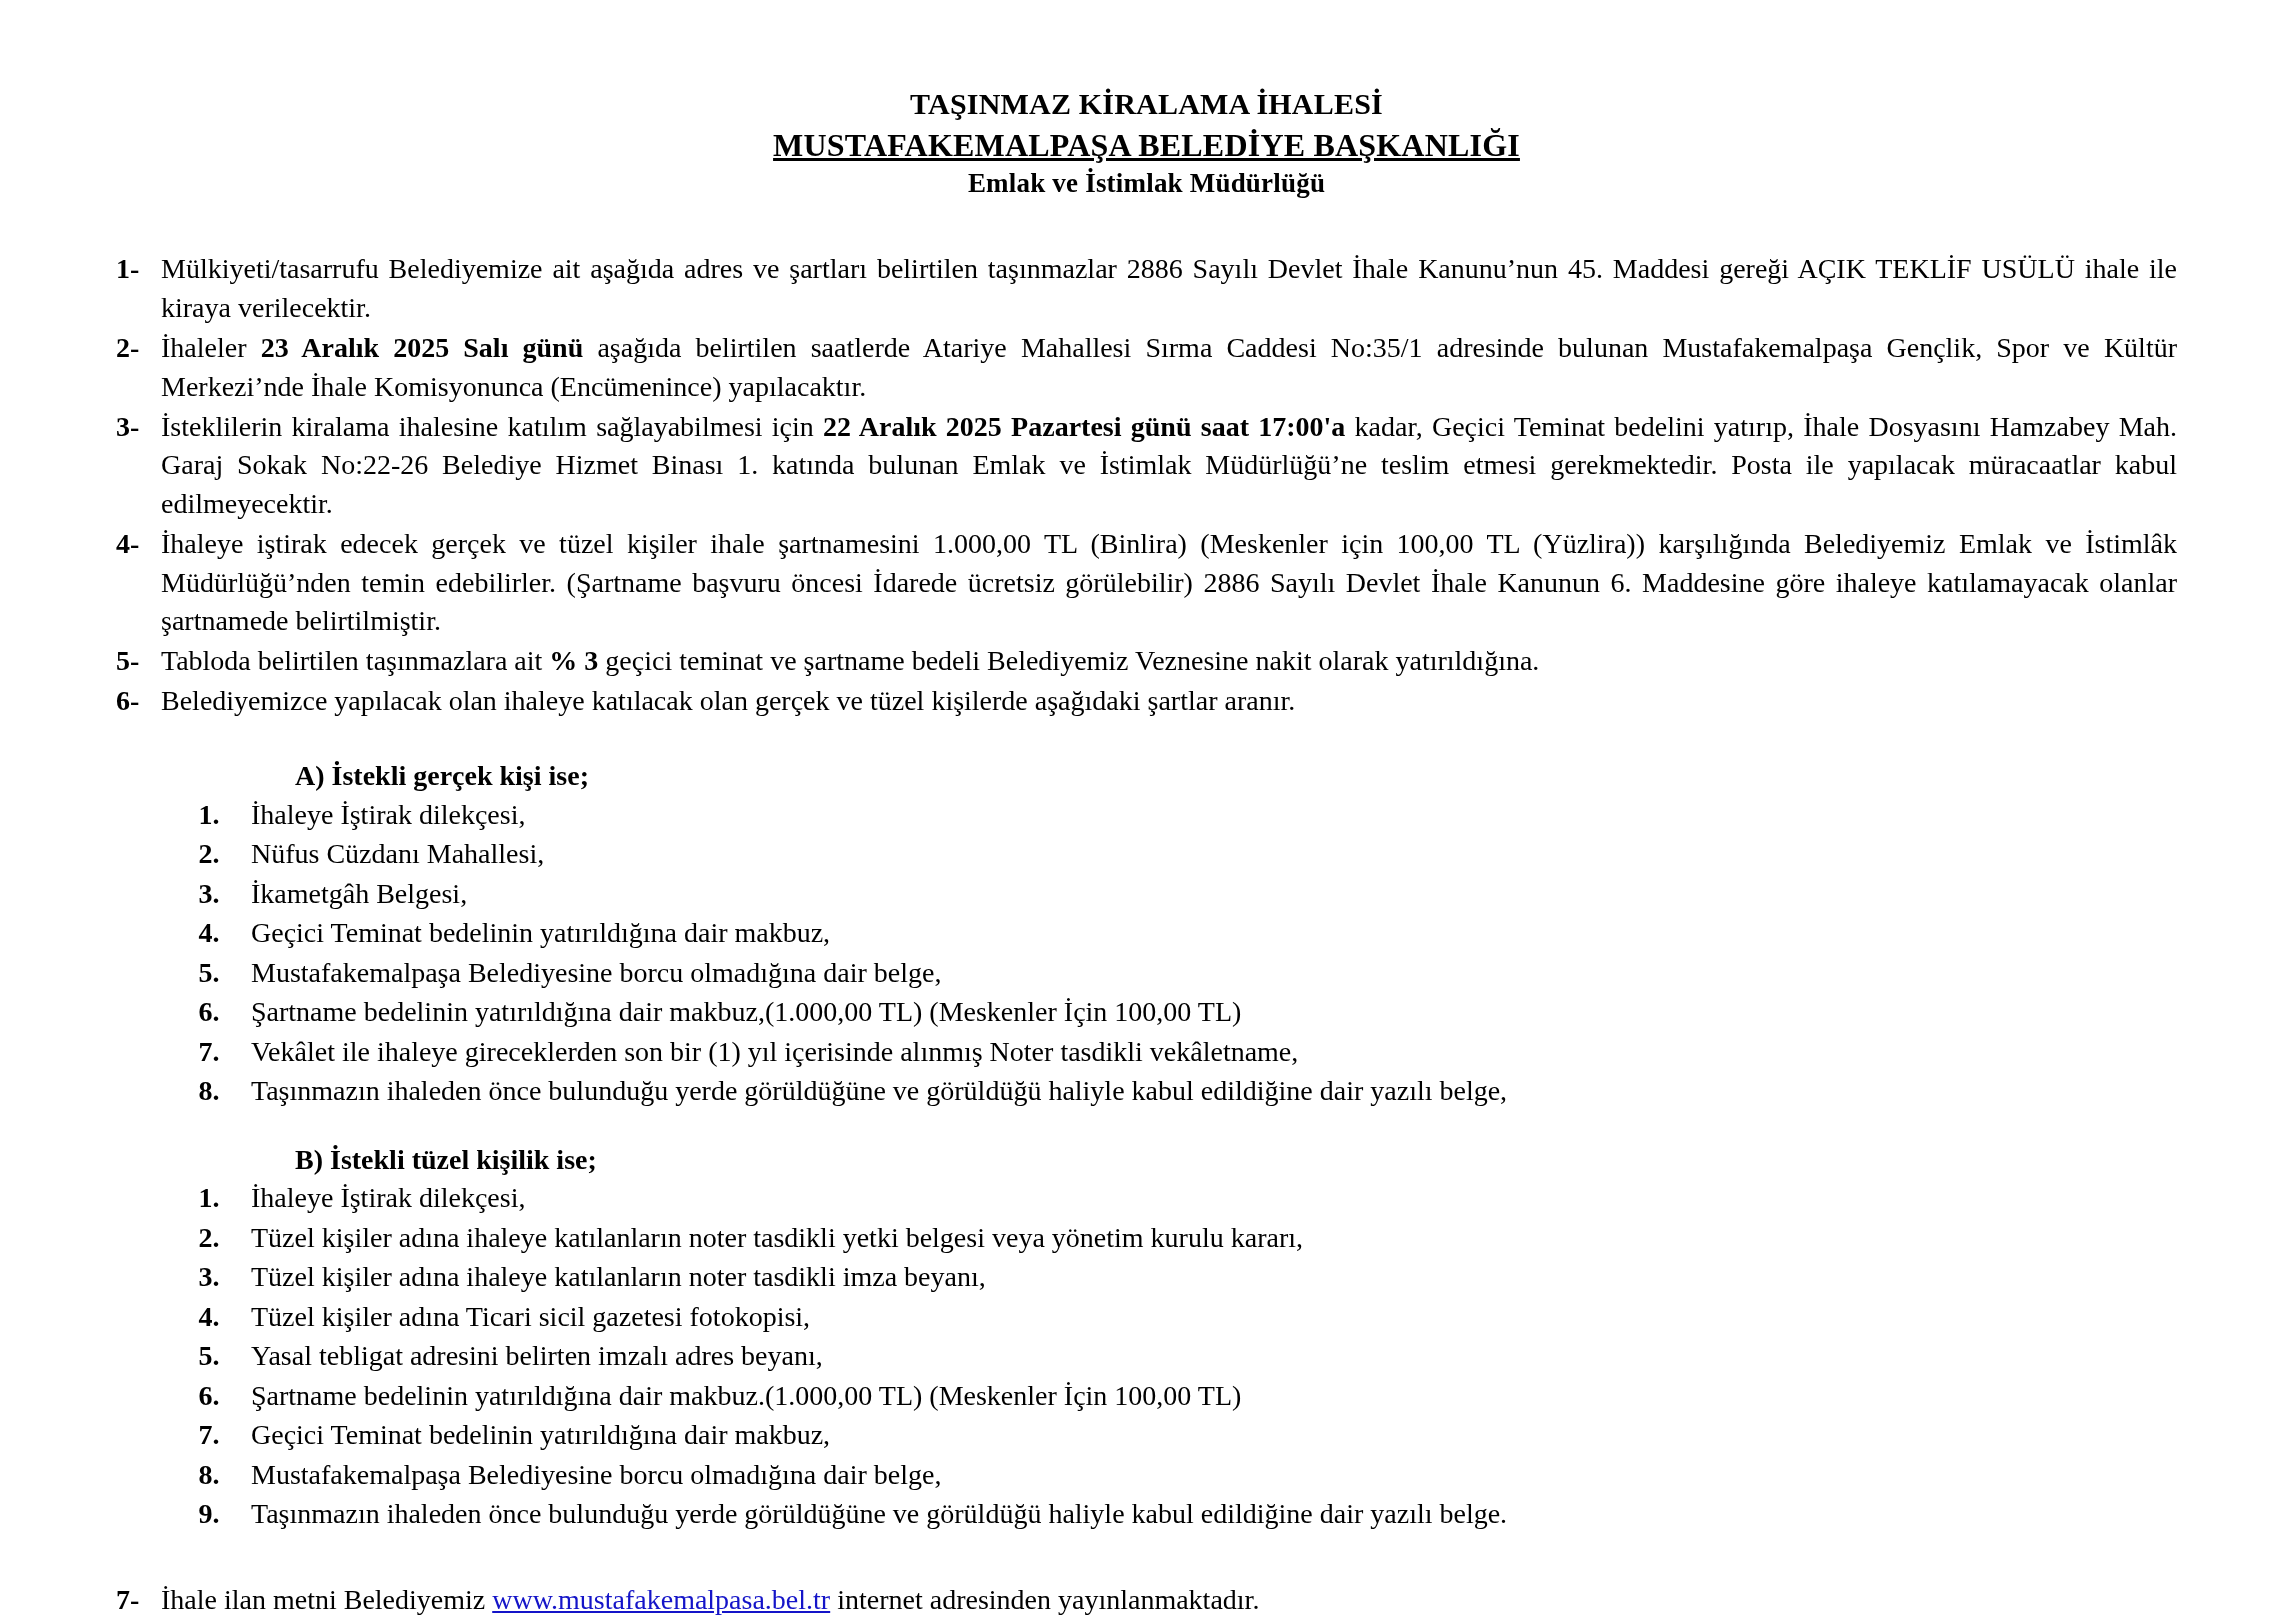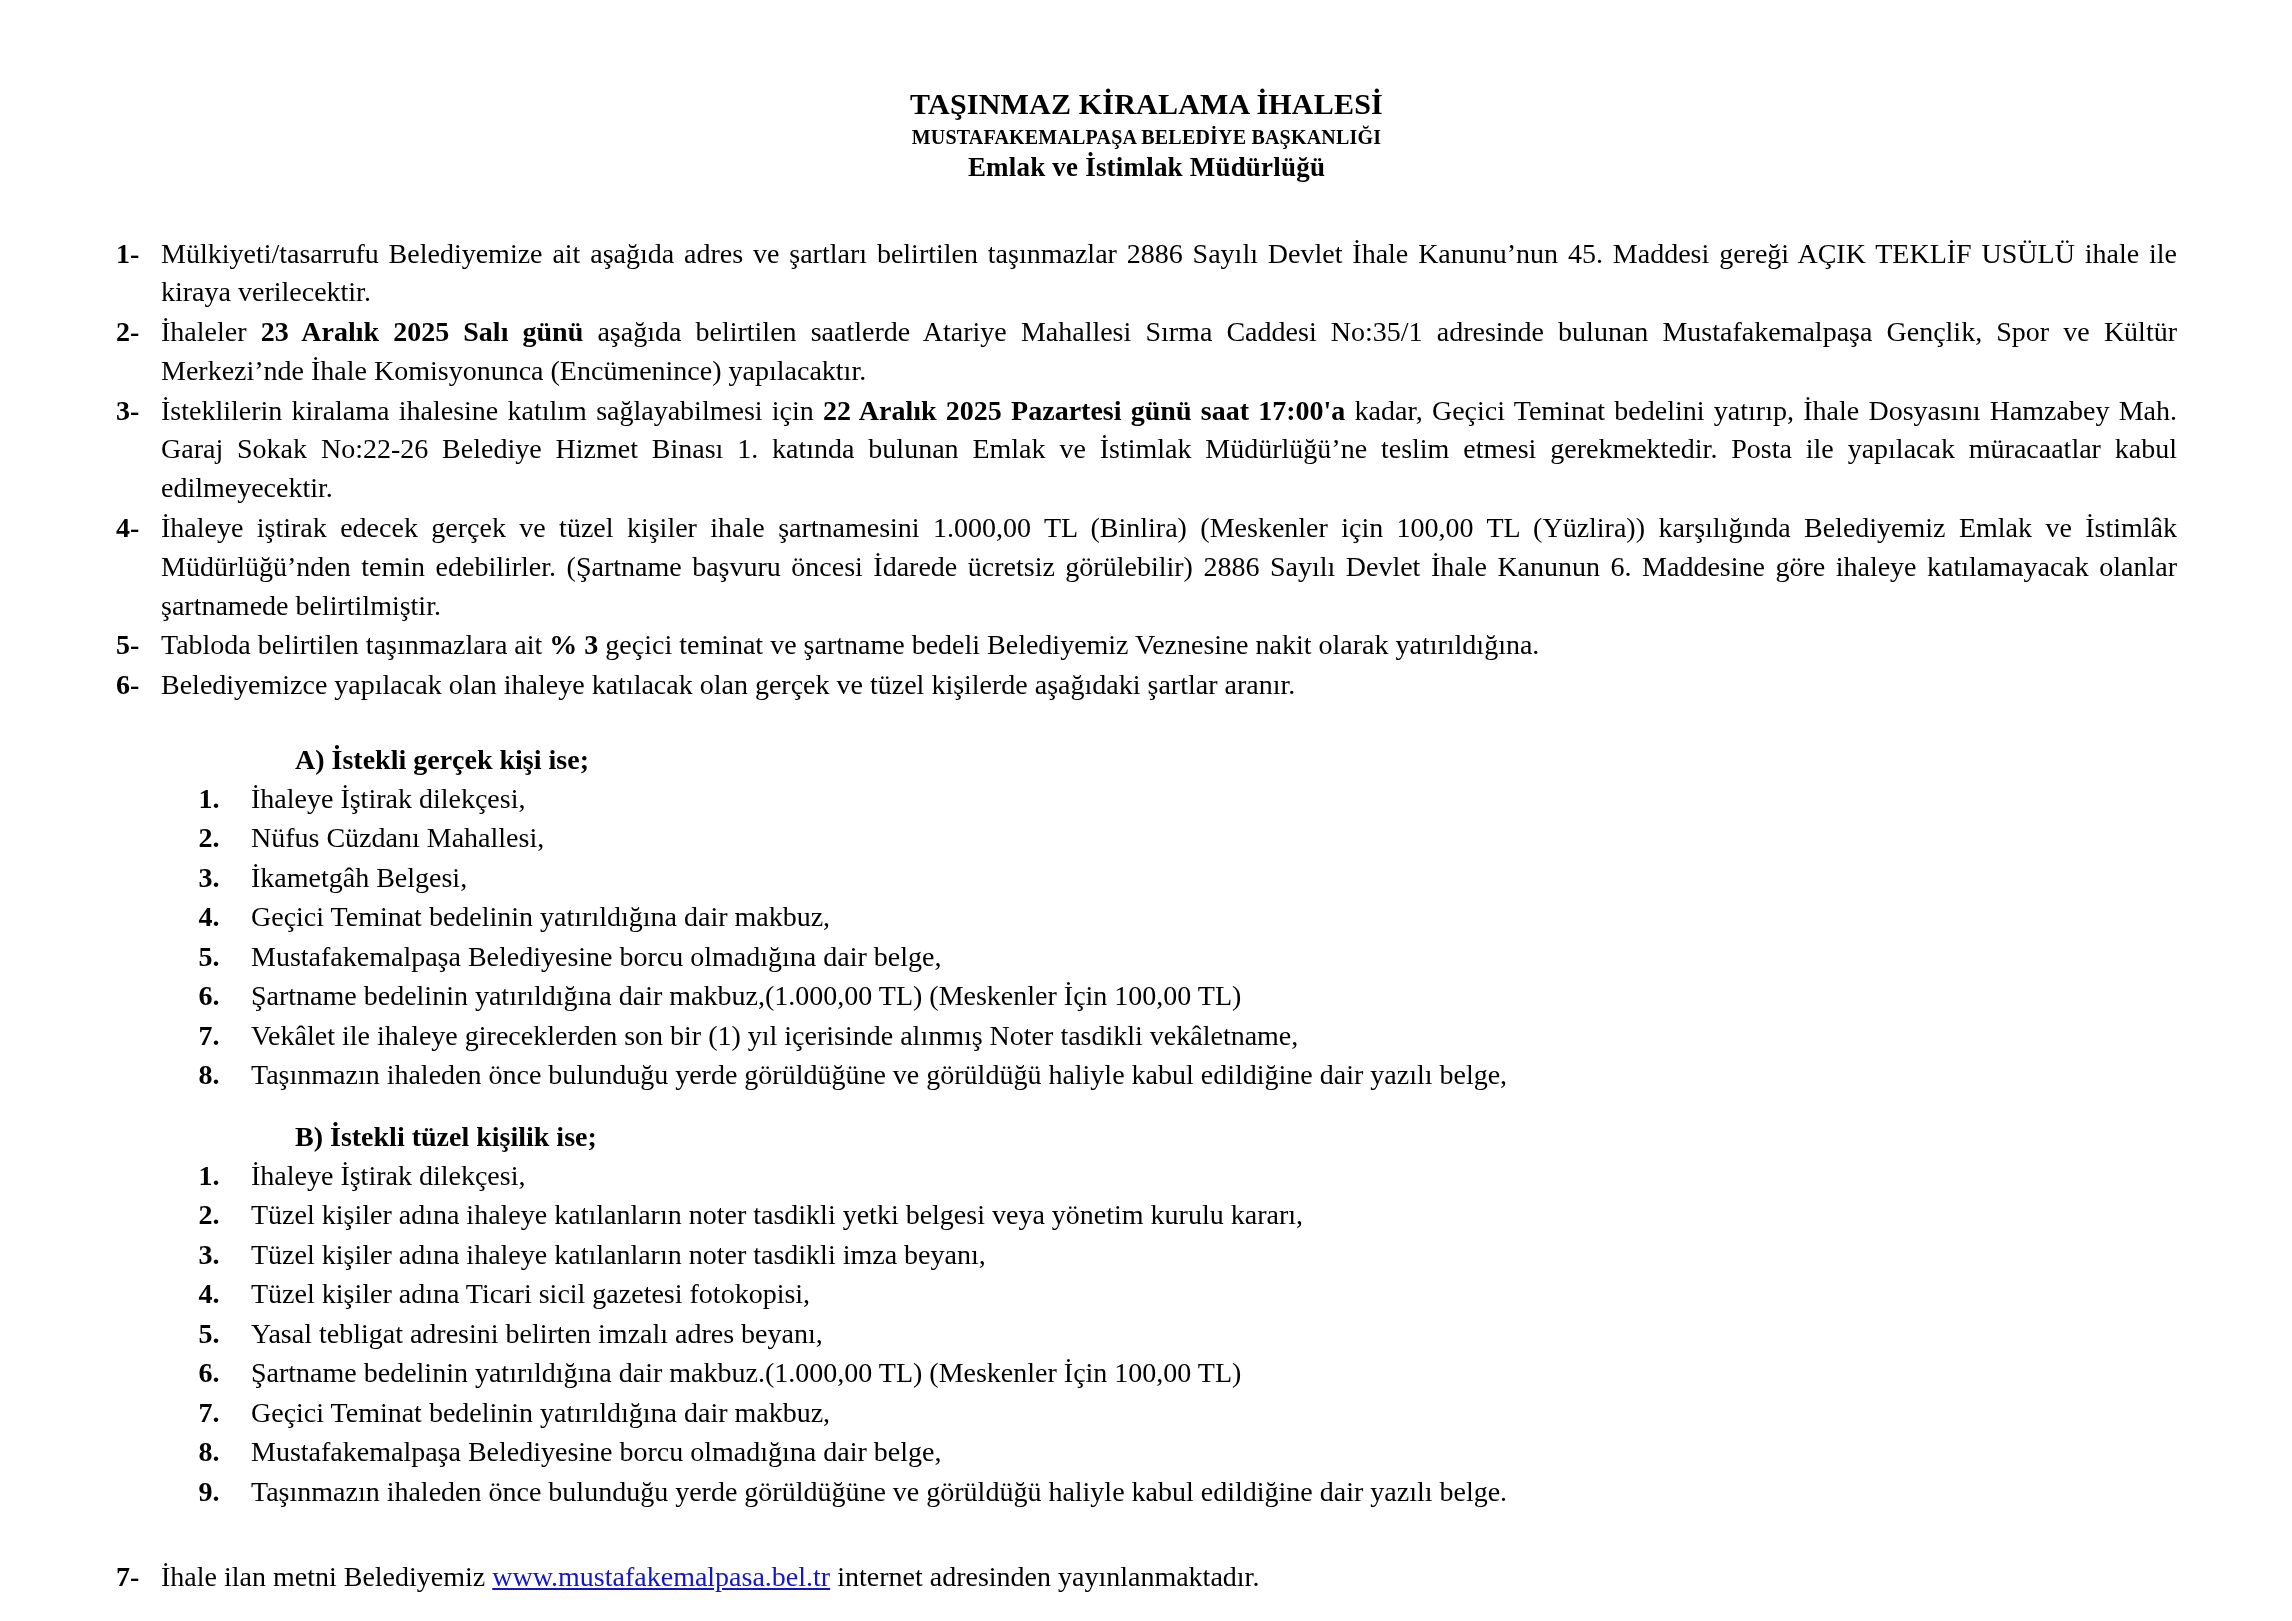--- a/index.html
+++ b/index.html
@@ -28,21 +28,21 @@
   .doc-header {
     text-align: center;
     font-weight: bold;
     line-height: 1.32;
   }
   .doc-header .hdr-line {
     display: block;
     letter-spacing: 0.2px;
   }
   .hdr-1 { font-size: 30px; }
-  .hdr-2 { font-size: 20px; }
+  .hdr-2 { font-size: 32px; text-decoration: underline; }
   .hdr-3 { font-size: 27px; }
 
   
   .body-block {
     margin-top: 49px;
     font-size: 28px;
     line-height: 1.385;
     text-align: justify;
     text-justify: inter-word;
   }
@@ -89,21 +89,21 @@
   }
   ol.req-list > li .li-num {
     position: absolute;
     left: 23.5px;
     top: 0;
     font-weight: bold;
     text-align: left;
     width: 45px;
   }
 
-  .section-b { margin-top: 26px; }
+  .section-b { margin-top: 33px; }
 
   
   .footer-clause {
     margin-top: 47px;
     font-size: 28px;
     line-height: 1.385;
     position: relative;
     padding-left: 45px;
   }
   .footer-clause .num {

